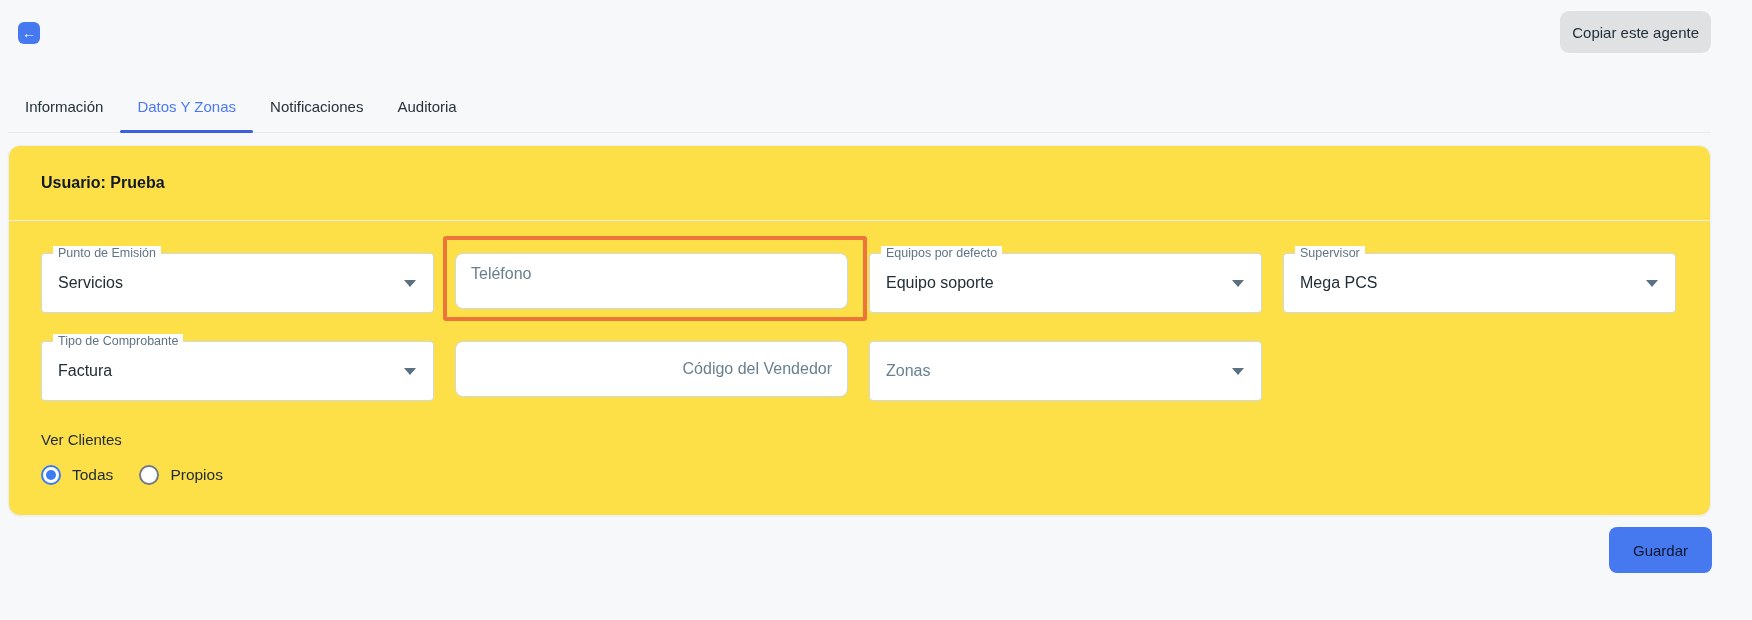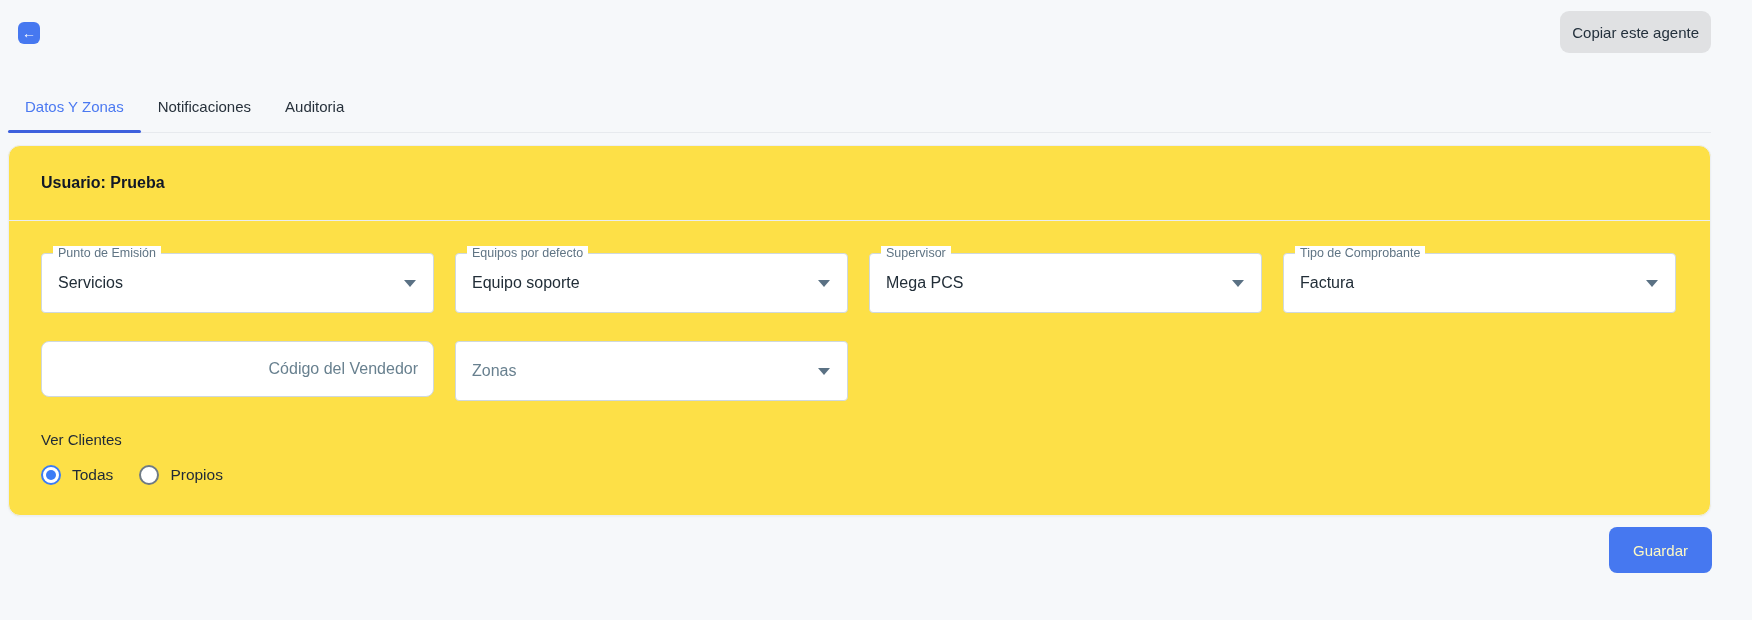--- a/index.html
+++ b/index.html
@@ -119,53 +119,58 @@
   }
   .radio-opt[data-checked="true"] .radio-circle { border-color: #3b7cf5; }
   .radio-dot { width: 10px; height: 10px; border-radius: 50%; background: transparent; }
   .radio-opt[data-checked="true"] .radio-dot { background: #3b7cf5; }
   .radio-text { margin-left: 11px; font-size: 15.5px; color: #1f2937; }
 
   
   .save-btn {
     position: absolute; top: 527px; right: 40px;
     height: 46px; padding: 0 24px;
-    background: #4678f0; color: #fef9c3;
+    background: #4678f0; color: #0f172a;
     border: none; border-radius: 8px;
     font-size: 15px; font-family: inherit; cursor: pointer;
   }
 </style>
 </head>
 <body>
 
 <button class="back-btn">
   <span>←</span>
 </button>
 <button class="copy-btn">Copiar este agente</button>
 
 <div class="tabs">
+  <div class="tab">Información</div>
   <div class="tab active">Datos Y Zonas</div>
   <div class="tab">Notificaciones</div>
   <div class="tab">Auditoria</div>
 </div>
 
 <div class="card">
   <div class="card-header">
     <span class="card-title">Usuario: Prueba</span>
   </div>
 
   <div class="card-body">
     <div class="form-grid">
 
       <div class="field">
         <span class="flabel">Punto de Emisión</span>
         <span class="fvalue">Servicios</span>
         <span class="caret"></span>
       </div>
 
+      <div class="cell">
+        <div class="highlight"></div>
+        <textarea class="tinput" placeholder="Teléfono" style=""></textarea>
+      </div>
 
       <div class="field">
         <span class="flabel">Equipos por defecto</span>
         <span class="fvalue">Equipo soporte</span>
         <span class="caret"></span>
       </div>
 
       <div class="field">
         <span class="flabel">Supervisor</span>
         <span class="fvalue">Mega PCS</span>

